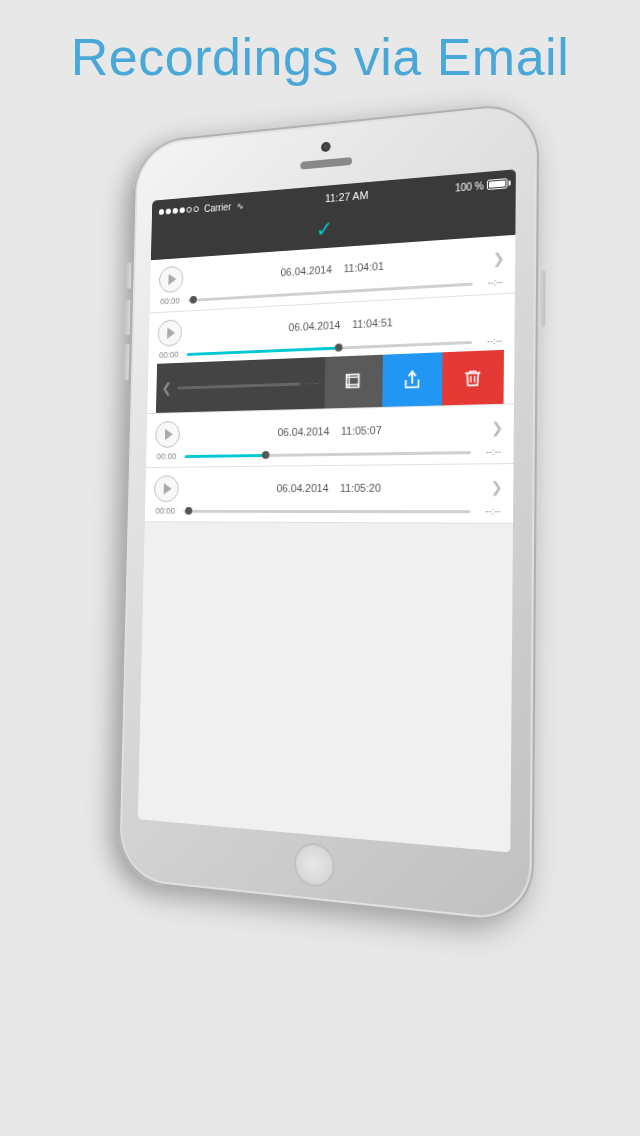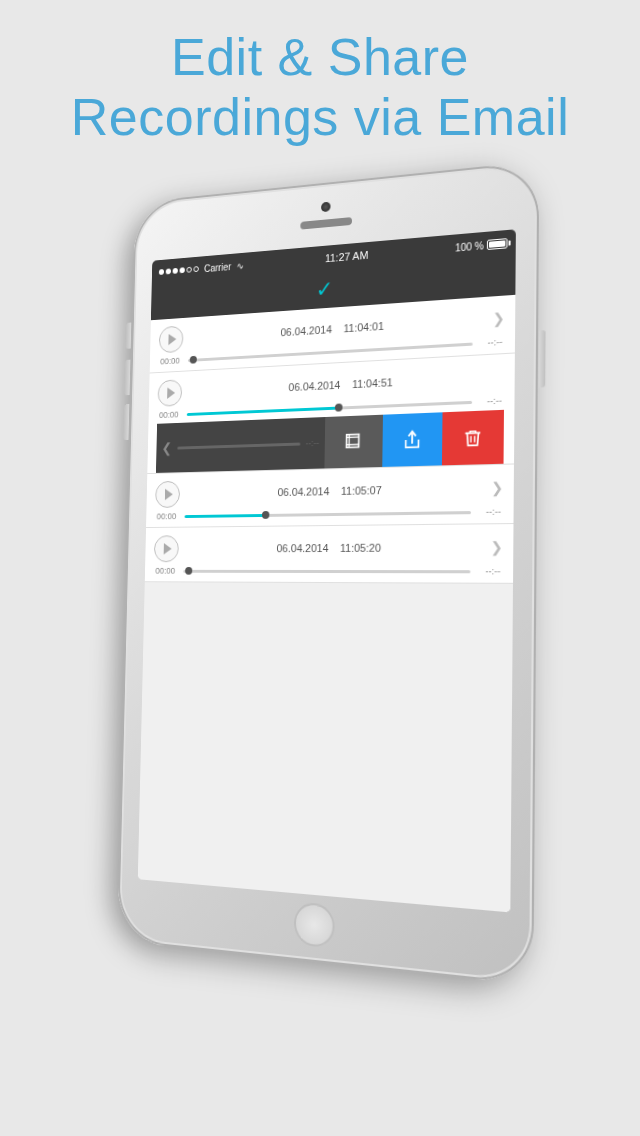--- a/index.html
+++ b/index.html
@@ -389,21 +389,20 @@
     .btn-delete {
       width: 60px;
       background: #e53935;
       display: flex; align-items: center; justify-content: center;
     }
   </style>
 </head>
 <body>
 
 <div class="header-text">
-  <h1>Edit &amp; Share</h1>
   <h1>Recordings via Email</h1>
 </div>
 
 <div class="phone-wrapper">
   <div class="phone-shell">
 
     <div class="side-button-mute"></div>
     <div class="side-button-volume-up"></div>
     <div class="side-button-volume-down"></div>
     <div class="side-button-power"></div>

